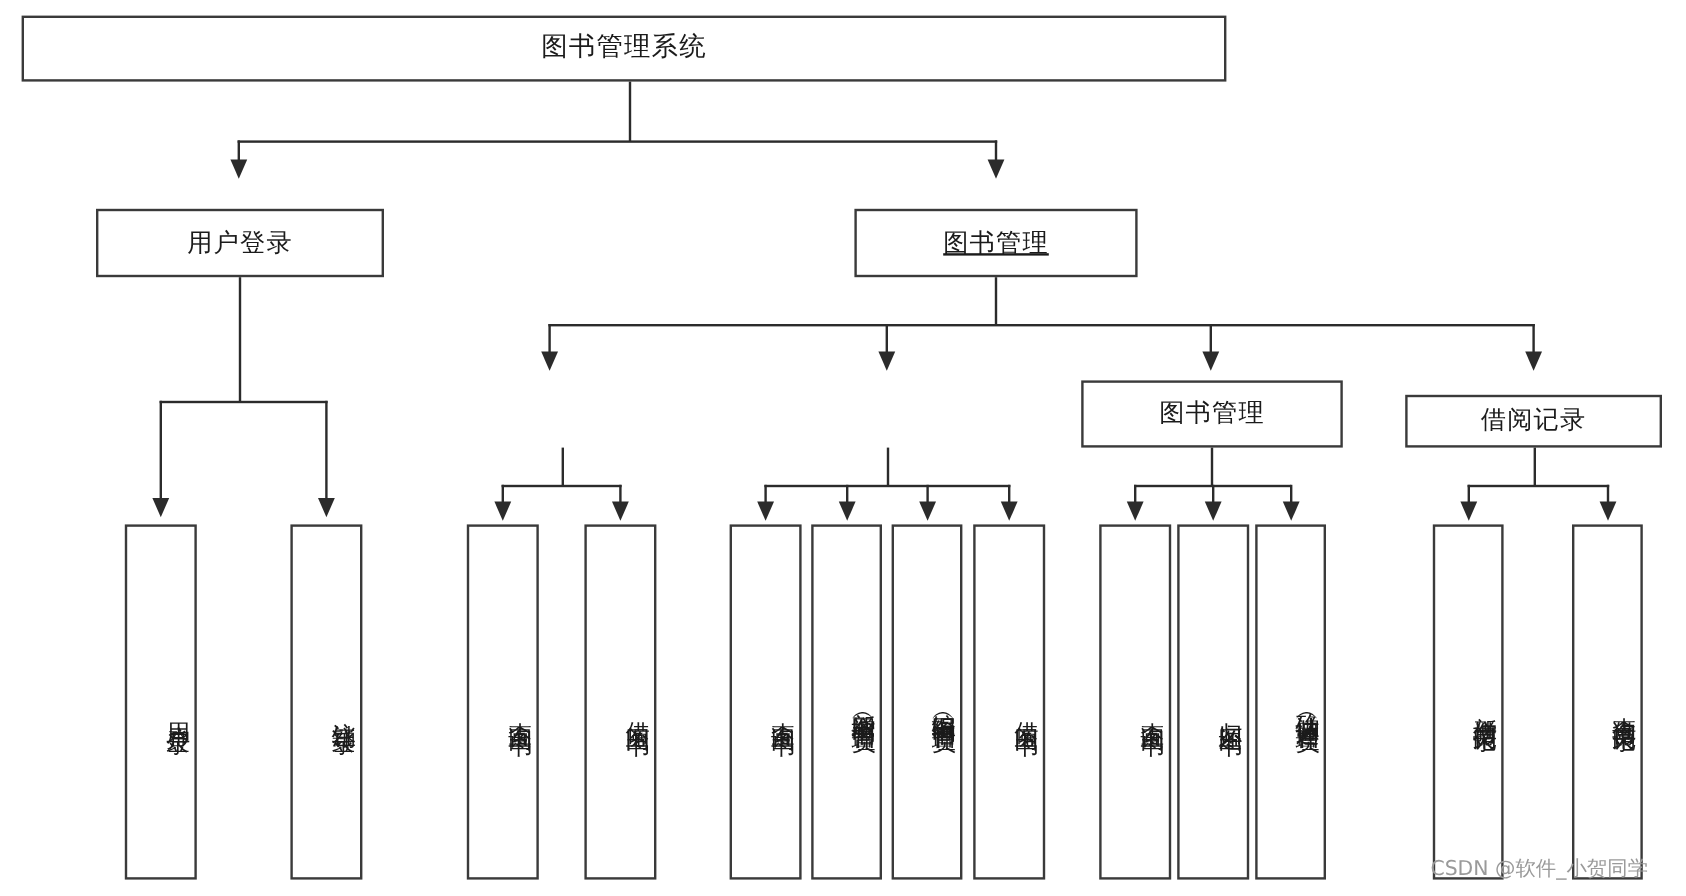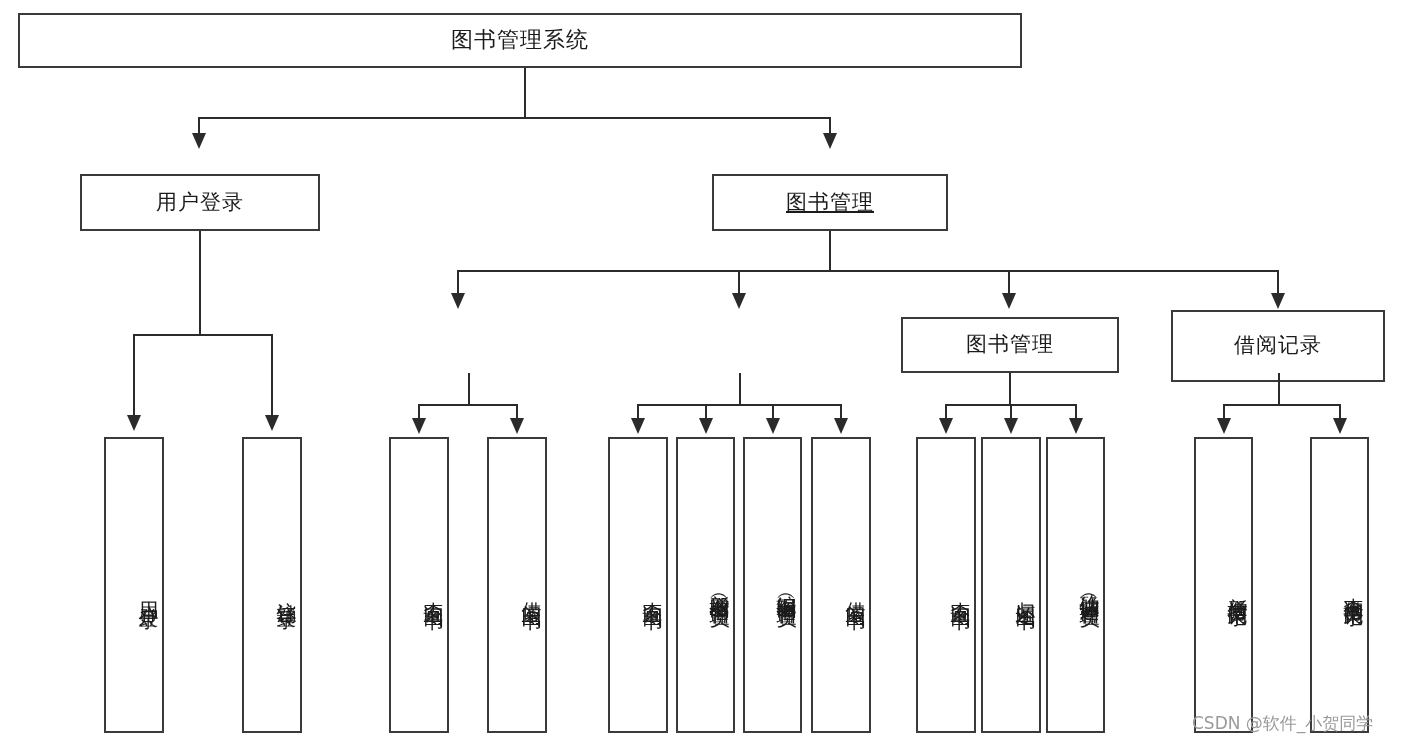--- a/index.html
+++ b/index.html
@@ -117,21 +117,21 @@
   <div class="ln v" style="left:738px; top:270px; width:2px; height:26px;"></div>
   <div class="arrow" style="left:732px; top:293px;"></div>
   <div class="ln v" style="left:1008px; top:270px; width:2px; height:26px;"></div>
   <div class="arrow" style="left:1002px; top:293px;"></div>
   <div class="ln v" style="left:1277px; top:270px; width:2px; height:26px;"></div>
   <div class="arrow" style="left:1271px; top:293px;"></div>
 
   <div class="node h" style="left:901px; top:317px; width:218px; height:56px;">
     <span>图书管理</span>
   </div>
-  <div class="node h" style="left:1171px; top:310px; width:214px; height:72px;">
+  <div class="node h" style="left:1171px; top:329px; width:214px; height:44px;">
     <span>借阅记录</span>
   </div>
 
   <div class="ln v" style="left:468px; top:373px; width:2px; height:32px;"></div>
   <div class="ln h" style="left:418px; top:404px; width:100px; height:2px;"></div>
   <div class="ln v" style="left:418px; top:404px; width:2px; height:16px;"></div>
   <div class="arrow" style="left:412px; top:418px;"></div>
   <div class="ln v" style="left:516px; top:404px; width:2px; height:16px;"></div>
   <div class="arrow" style="left:510px; top:418px;"></div>
 

